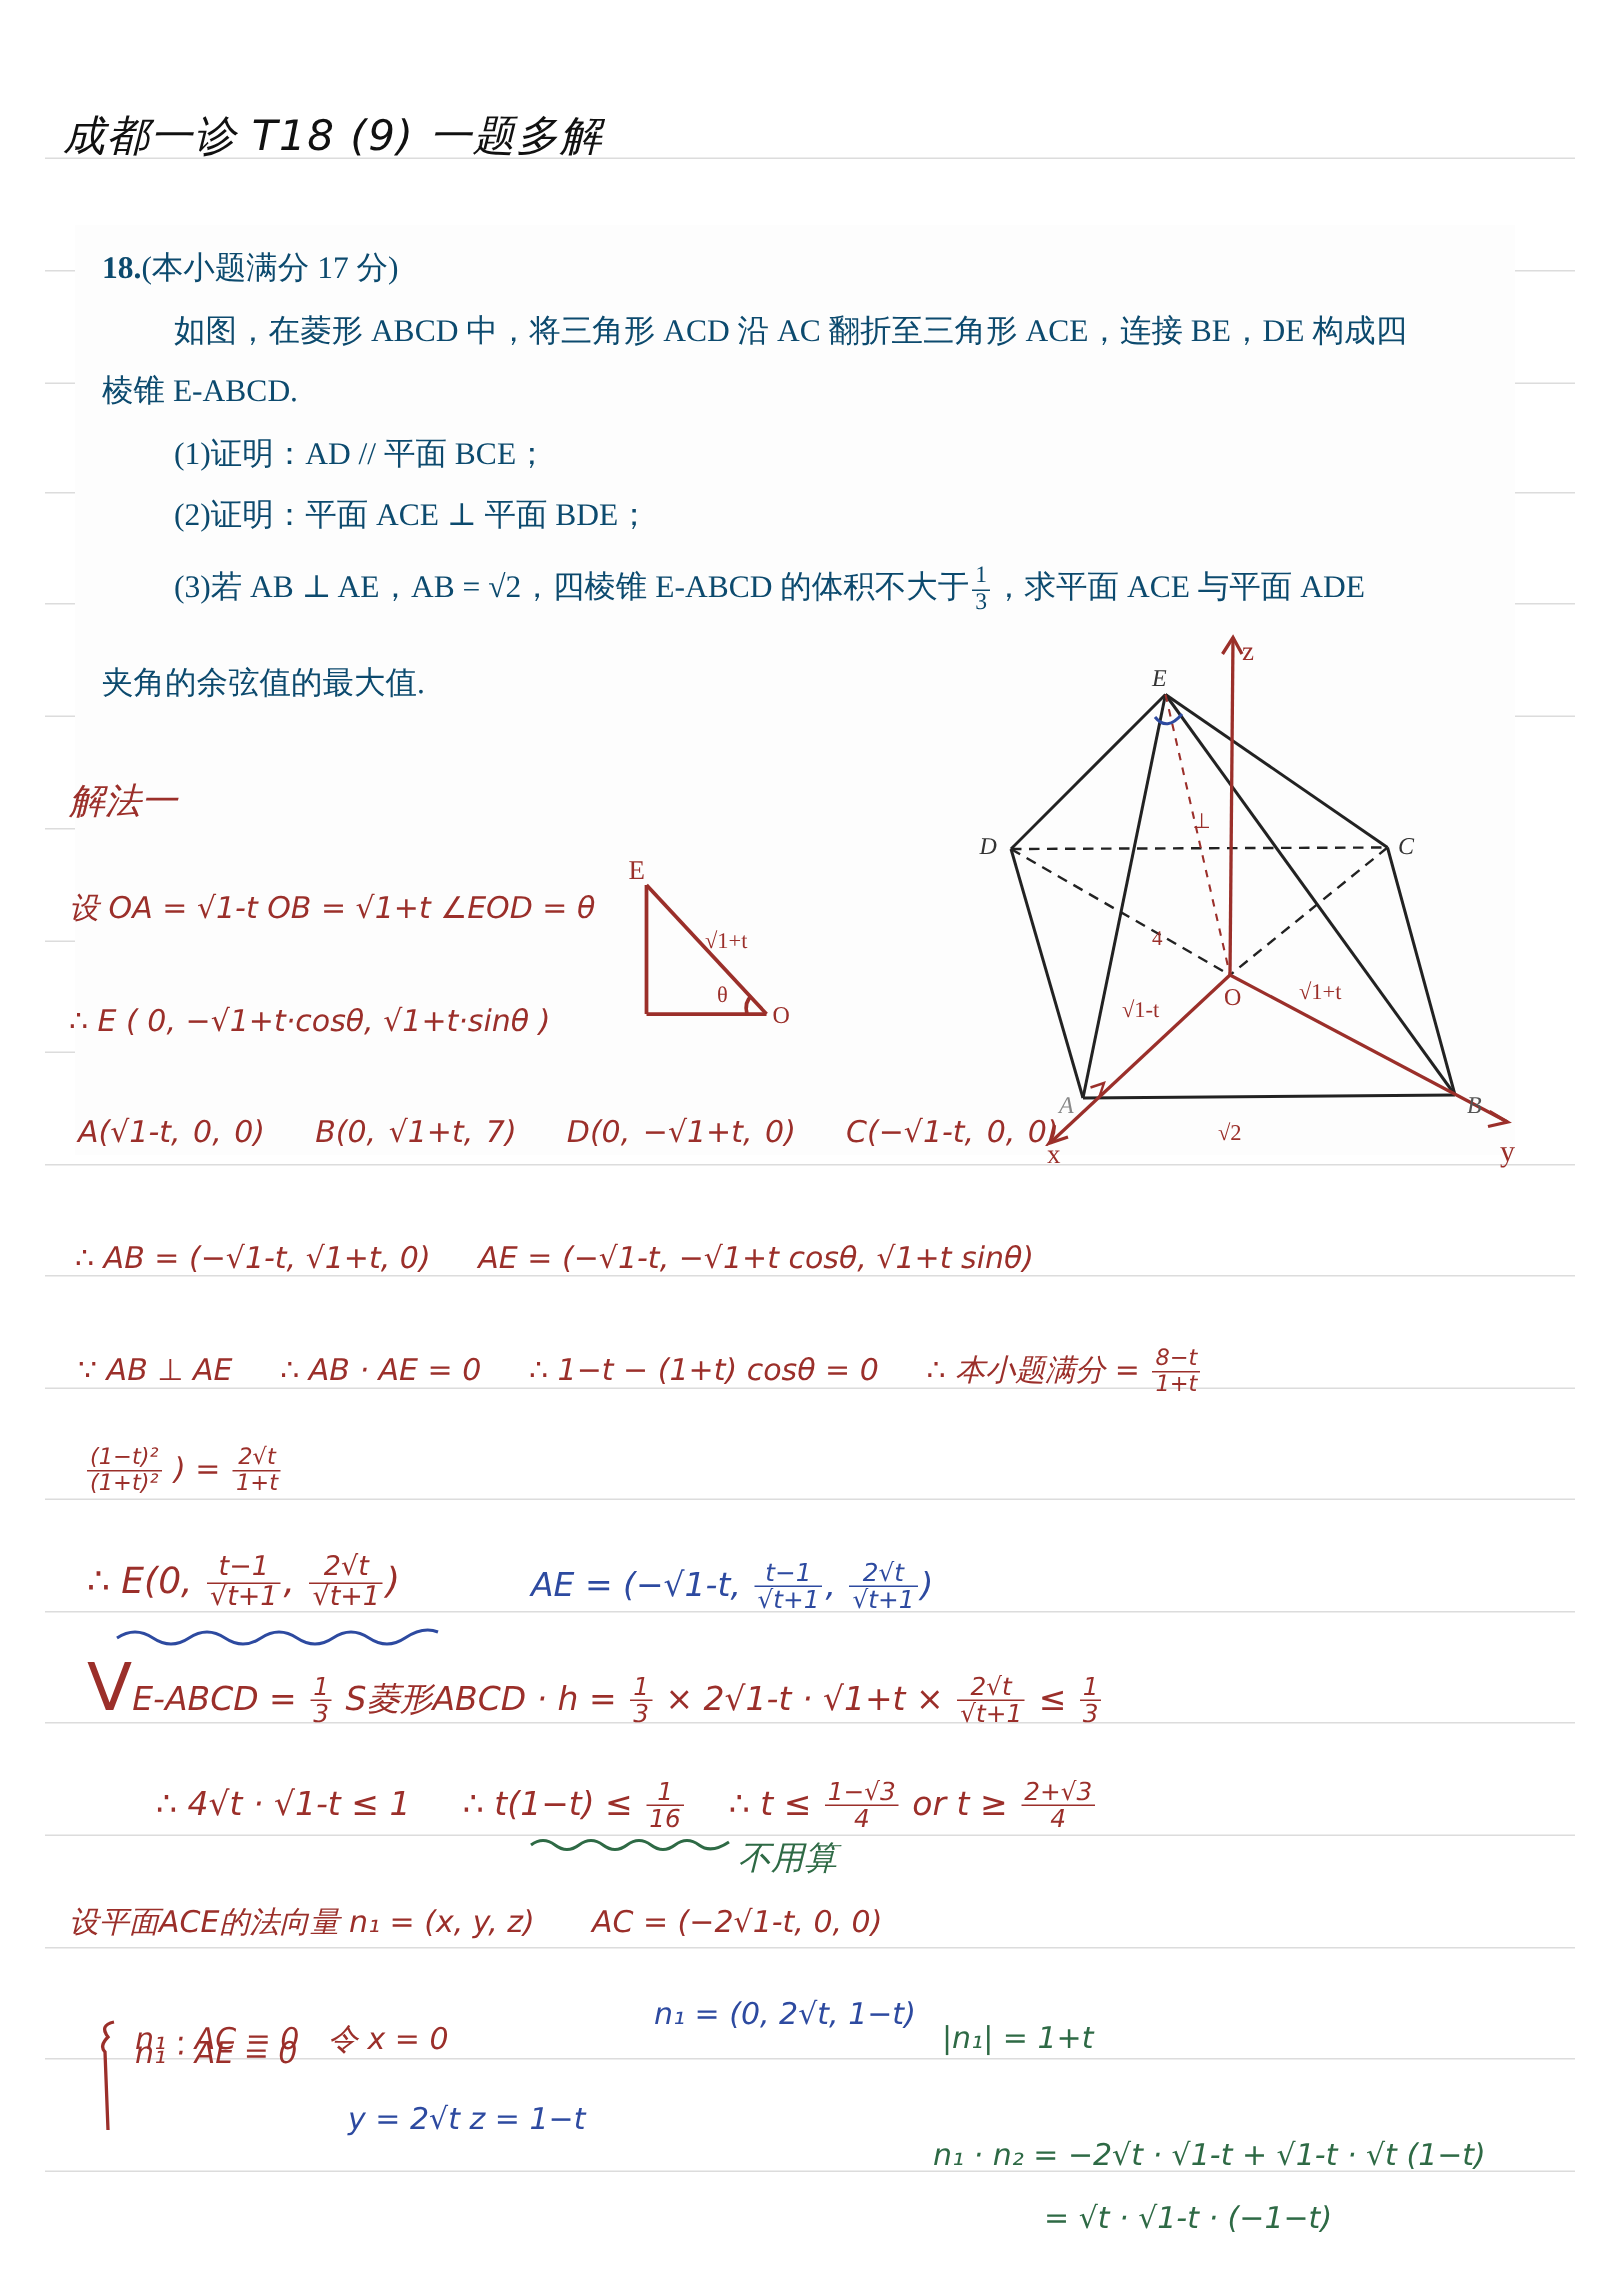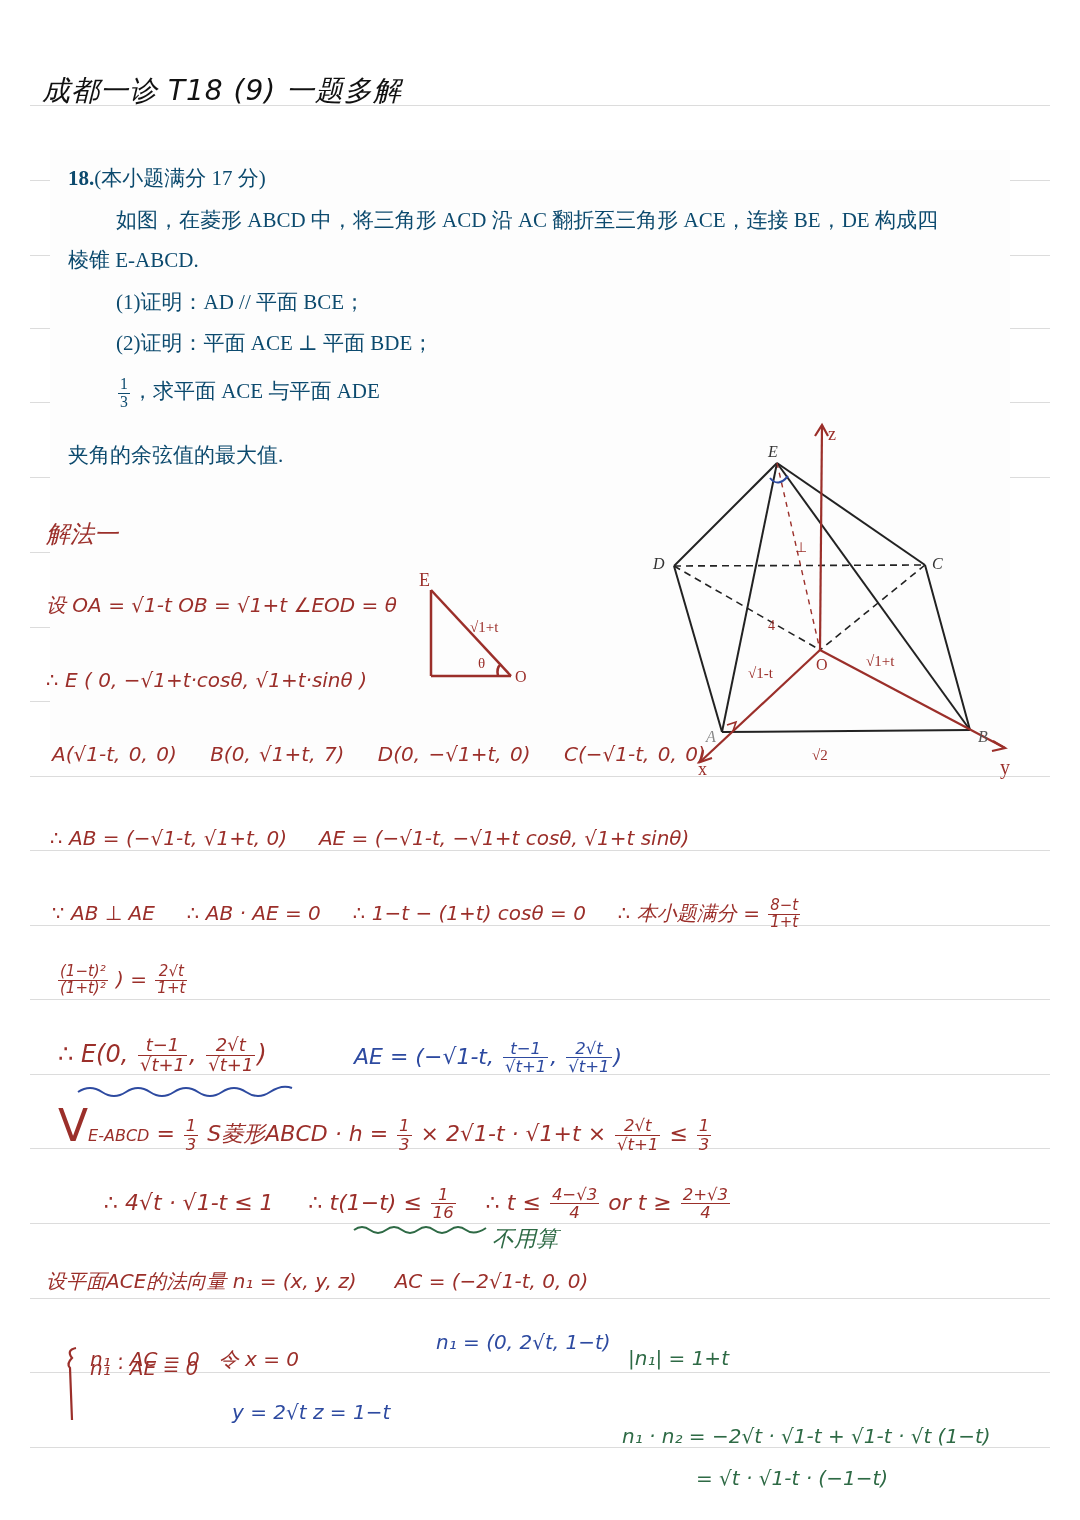--- a/index.html
+++ b/index.html
@@ -59,21 +59,21 @@
 <div class="abs title-hw" style="left:42px; top:72px;">成都一诊 T18 (9) 一题多解</div>
 
 <div class="abs print" style="left:68px; top:164px;">
   <b>18.</b><span>(本小题满分 17 分)</span>
 </div>
 <div class="abs print" style="left:116px; top:206px;">如图，在菱形 ABCD 中，将三角形 ACD 沿 AC 翻折至三角形 ACE，连接 BE，DE 构成四</div>
 <div class="abs print" style="left:68px; top:246px;">棱锥 E-ABCD.</div>
 <div class="abs print" style="left:116px; top:288px;">(1)证明：AD // 平面 BCE；</div>
 <div class="abs print" style="left:116px; top:329px;">(2)证明：平面 ACE ⊥ 平面 BDE；</div>
 <div class="abs print" style="left:116px; top:376px;">
-  <span class="frac"><span class="num">1</span><span class="den">3</span></span><span>，求平面 ACE 与平面 ADE</span>
+  <span>(3)若 AB ⊥ AE，AB = √2，四棱锥 E-ABCD 的体积不大于</span><span class="frac"><span class="num">1</span><span class="den">3</span></span><span>，求平面 ACE 与平面 ADE</span>
 </div>
 <div class="abs print" style="left:68px; top:441px;">夹角的余弦值的最大值.</div>
 
 <svg class="abs" style="left:640px; top:420px;" width="400" height="360" viewBox="640 420 400 360">
 
   <g stroke="#222" stroke-width="2" fill="none">
     <line x1="777" y1="463" x2="674" y2="566"></line>
     <line x1="777" y1="463" x2="722" y2="732"></line>
     <line x1="777" y1="463" x2="925" y2="565"></line>
     <line x1="777" y1="463" x2="970" y2="730"></line>
@@ -169,37 +169,37 @@
   <path d="M2 8 Q14 0 26 8 T50 8 T74 8 T98 8 T122 8 T146 8 T170 8 T194 8 T216 4" stroke="#2d4aa0" stroke-width="2" fill="none"></path>
 </svg>
 
 <div class="abs hw blue" style="left:354px; top:1040px; font-size:22px;">
   <span>AE = (−√1-t,</span>
   <span class="frac"><span class="num">t−1</span><span class="den">√t+1</span></span>,
   <span class="frac"><span class="num">2√t</span><span class="den">√t+1</span></span><span>)</span>
 </div>
 
 <div class="abs hw red" style="left:58px; top:1100px; font-size:22px;">
-  <span class="big-v">V</span><span style="font-size:16px;">E-ABCD</span>
+  <span class="big-v">V</span><span style="font-size:22px;">E-ABCD</span>
   <span>=</span>
   <span class="frac"><span class="num">1</span><span class="den">3</span></span>
   <span>S菱形ABCD · h =</span>
   <span class="frac"><span class="num">1</span><span class="den">3</span></span>
   <span>× 2√1-t · √1+t ×</span>
   <span class="frac"><span class="num">2√t</span><span class="den">√t+1</span></span>
   <span>≤</span>
   <span class="frac"><span class="num">1</span><span class="den">3</span></span>
 </div>
 
 <div class="abs hw red" style="left:104px; top:1186px; font-size:22px;">
   <span>∴ 4√t · √1-t ≤ 1</span>&nbsp;&nbsp;&nbsp;&nbsp;
   <span>∴ t(1−t) ≤</span>
   <span class="frac"><span class="num">1</span><span class="den">16</span></span>&nbsp;&nbsp;&nbsp;
   <span>∴ t ≤</span>
-  <span class="frac"><span class="num">4−√3</span><span class="den">4</span></span>
+  <span class="frac"><span class="num">1−√3</span><span class="den">4</span></span>
   <span>or  t ≥</span>
   <span class="frac"><span class="num">2+√3</span><span class="den">4</span></span>
 </div>
 <svg class="abs" style="left:352px; top:1224px;" width="140" height="14">
   <path d="M2 6 Q10 0 18 6 T34 6 T50 6 T66 6 T82 6 T98 6 T114 6 T134 4" stroke="#2e6a45" stroke-width="2" fill="none"></path>
 </svg>
 <div class="abs hw green" style="left:492px; top:1224px; font-size:22px;">不用算</div>
 
 <div class="abs hw red" style="left:46px; top:1268px;">
   <span>设平面ACE的法向量 n₁ = (x, y, z)</span>&nbsp;&nbsp;&nbsp;&nbsp;&nbsp;

